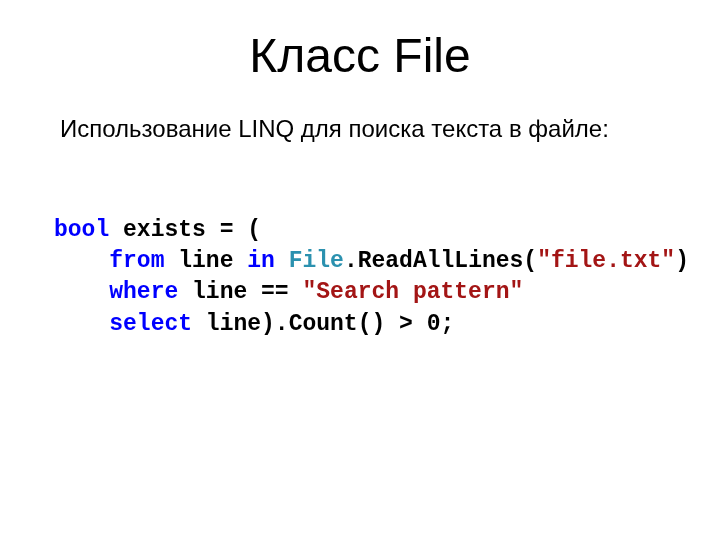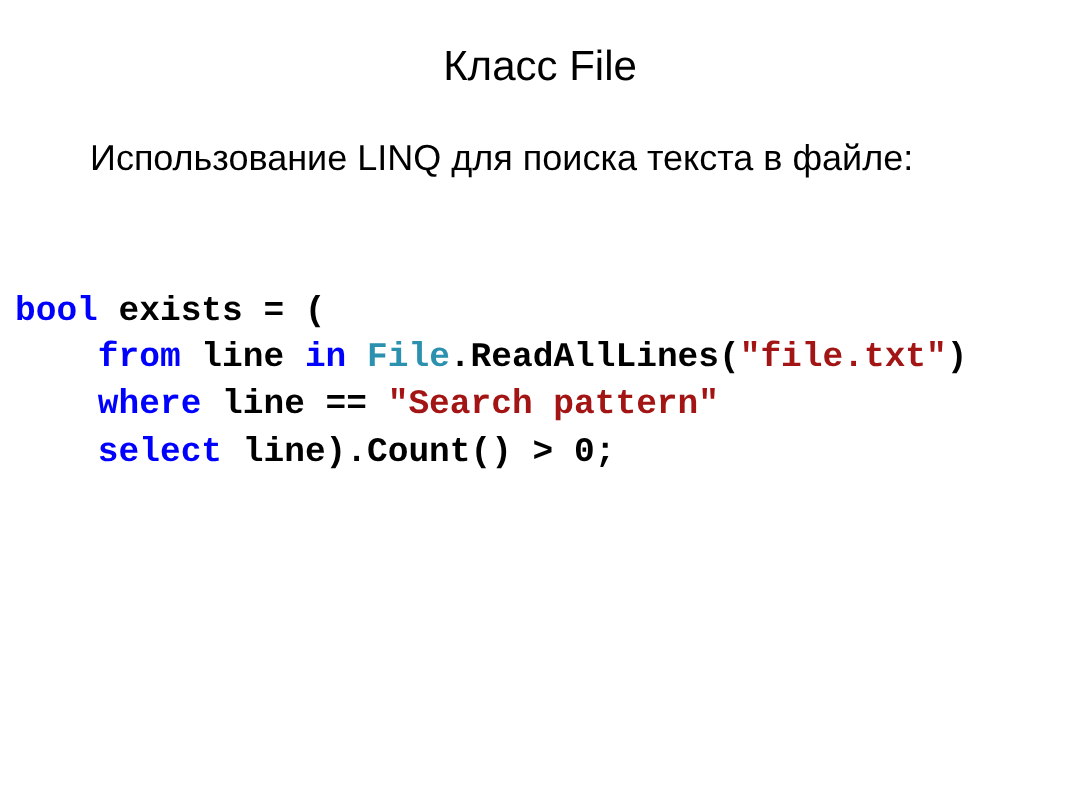--- a/index.html
+++ b/index.html
@@ -12,38 +12,39 @@
     color: #000;
   }
   .slide {
     width: 720px;
     height: 540px;
     position: relative;
     box-sizing: border-box;
   }
   .title {
     text-align: center;
-    font-size: 28px;
+    font-size: 48px;
     padding-top: 28px;
     padding-bottom: 10px;
     font-weight: 400;
   }
   .subtitle {
     font-size: 24px;
     line-height: 1.35;
     padding: 20px 28px 0 60px;
     font-weight: 400;
   }
   .code {
     font-family: Consolas, "Courier New", monospace;
     font-size: 23px;
     font-weight: bold;
     white-space: pre;
     padding: 70px 18px 0 10px;
     line-height: 1.35;
+    margin-left: 44px;
   }
   .kw  { color: #0000ff; }
   .typ { color: #2b91af; }
   .str { color: #a31515; }
   .pln { color: #000000; }
 </style>
 </head>
 <body>
 
 <div class="slide">

